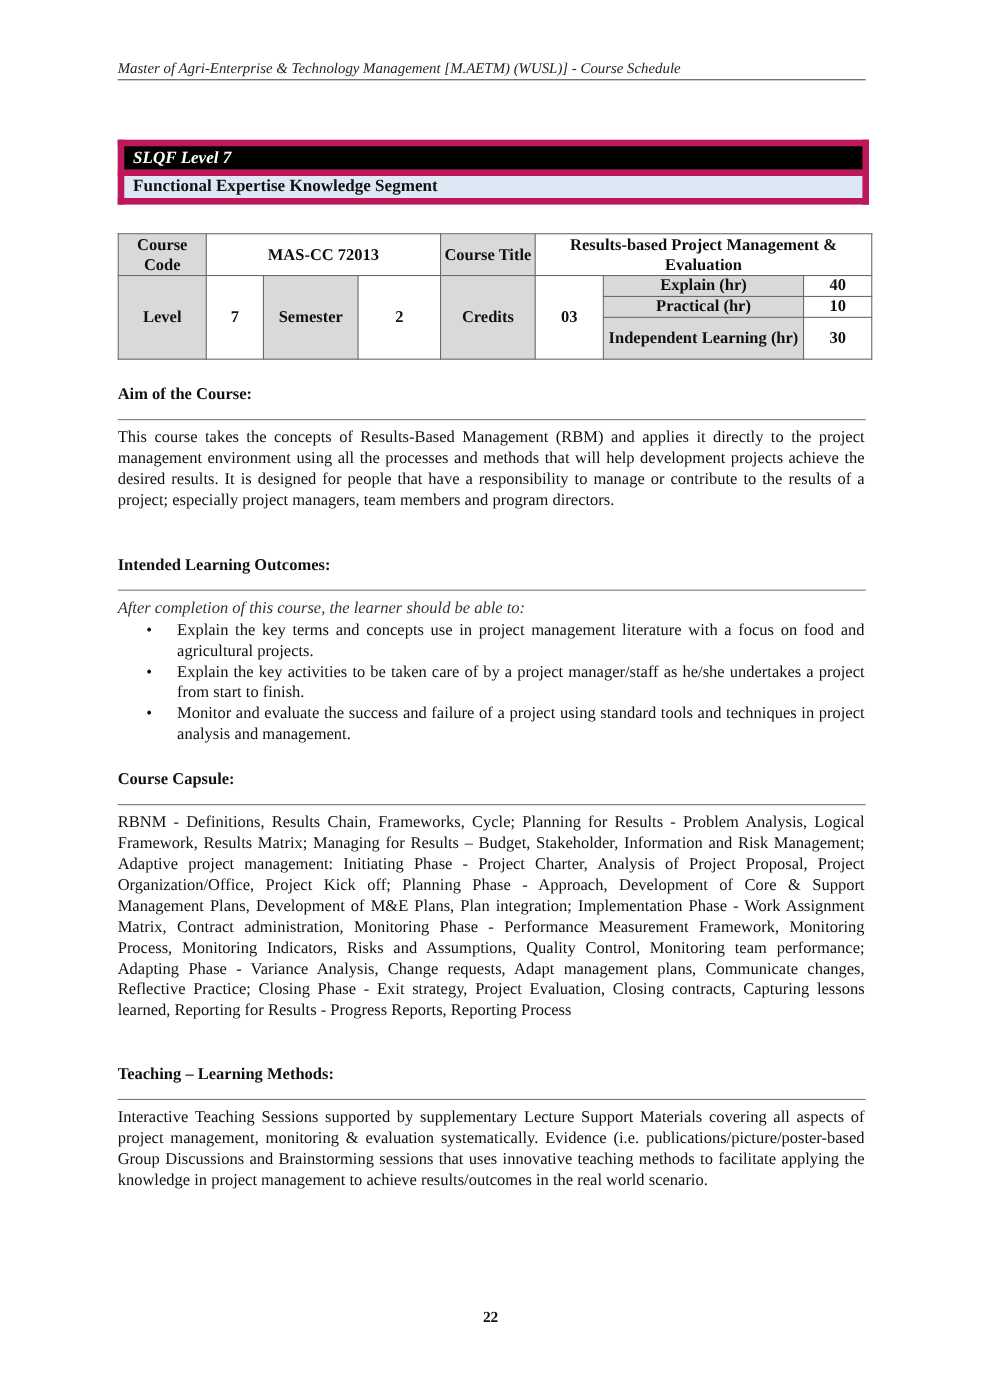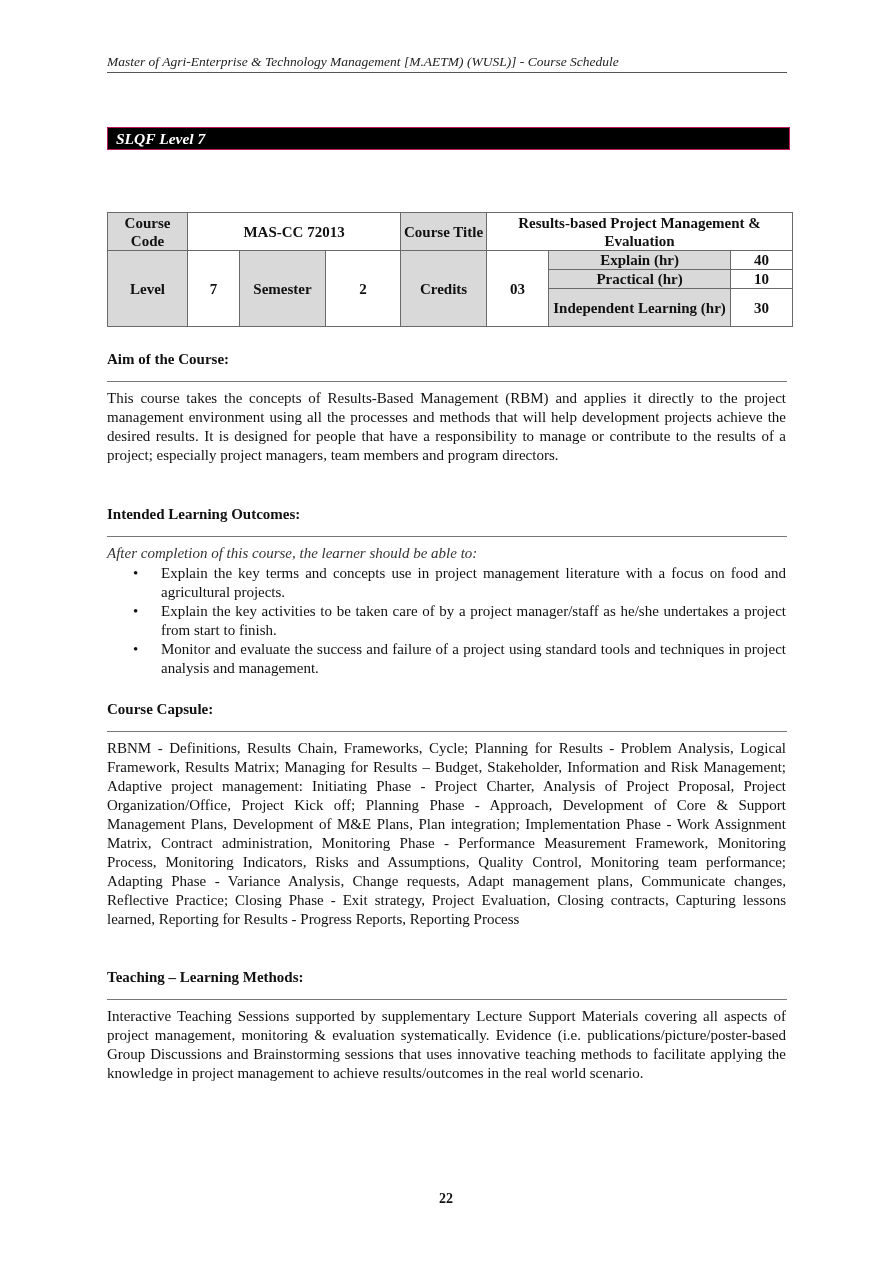--- a/index.html
+++ b/index.html
@@ -4,21 +4,21 @@
   <style>
     html, body { margin: 0; padding: 0; background: #ffffff; }
     body { width: 892px; height: 1262px; position: relative; overflow: hidden;
            font-family: "Liberation Serif", "DejaVu Serif", serif; color: #111; }
     .page-header { position: absolute; left: 107px; top: 54px; width: 680px; 
                    font-style: italic; font-size: 13.5px; color: #222; letter-spacing: 0px; }
     .page-header-rule { position: absolute; left: 107px; top: 72px; width: 680px; height: 0;
                         border-top: 1px solid #555; }
 
     .level-block { position: absolute; left: 107px; top: 127px; width: 683px; border-collapse: collapse; }
-    .level-block td { border: 1px solid #be185d; padding: 0 8px; font-weight: bold; font-size: 15.5px; height: 20px; line-height: 20px; }
+    .level-block td { border: 6px solid #be185d; padding: 0 8px; font-weight: bold; font-size: 15.5px; height: 20px; line-height: 20px; }
     .row-slqf td { background: #000; color: #fff; font-style: italic; height: 21px; }
     .row-year td { background: #fff2cc; color: #111; }
     .row-seg td { background: #dde8f4; color: #111; }
 
     .course-table { position: absolute; left: 107px; top: 212px; width: 685px; border-collapse: collapse; table-layout: fixed; }
     .course-table td { border: 1px solid #6a6a6a; text-align: center; font-weight: bold; font-size: 15px;
                        line-height: 18px; padding: 0 2px; vertical-align: middle; }
     .course-table .lbl { background: #d9d9d9; }
     .course-table .val { background: #fff; }
 
@@ -35,20 +35,23 @@
 </head>
 <body>
 
 <div class="page-header">Master of Agri-Enterprise &amp; Technology Management [M.AETM) (WUSL)] - Course Schedule</div>
 <div class="page-header-rule"></div>
 
 <table class="level-block">
   <tbody>
       <tr class="row-slqf">
         <td>SLQF Level 7</td>
+      </tr>
+  <tr class="row-seg">
+        <td>Functional Expertise Knowledge Segment</td>
       </tr>
 </tbody>
   </table>
 
 <table class="course-table">
   <colgroup>
     <col style="width:80px">
       <col style="width:52px">
       <col style="width:86px">
       <col style="width:75px">

